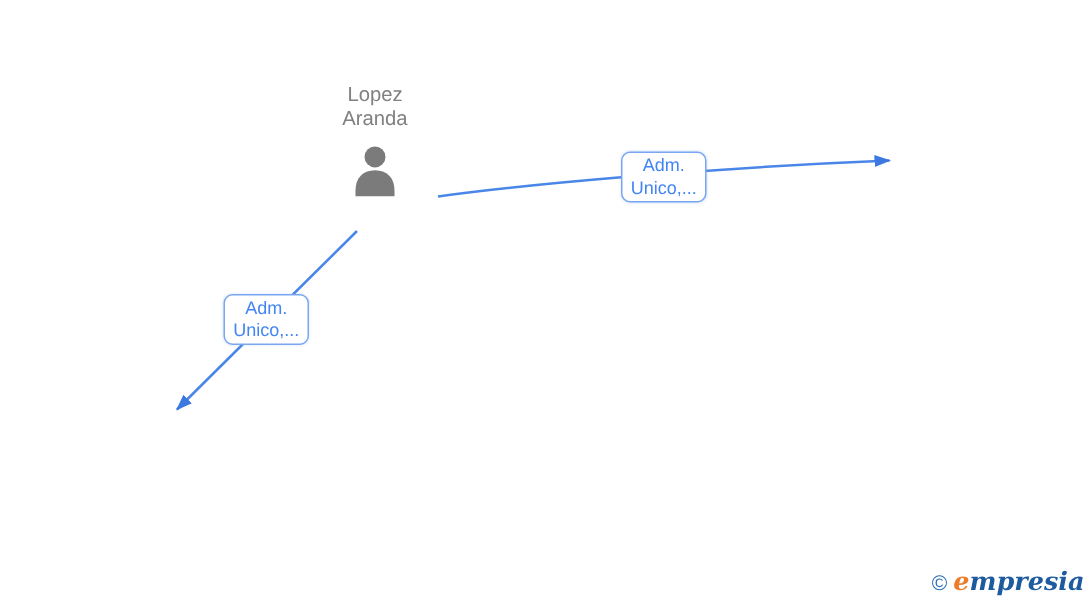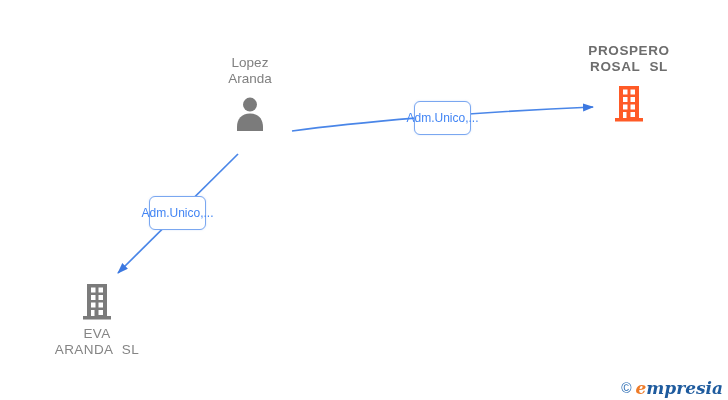--- a/index.html
+++ b/index.html
@@ -31,20 +31,21 @@
   .edge-label {
     position: absolute;
     box-sizing: border-box;
     background: #ffffff;
     border: 1.5px solid #7aa7f0;
     border-radius: 6px;
     color: #4285f4;
     font-size: 12px;
     line-height: 15px;
     display: flex;
+    flex-direction: column;
     align-items: center;
     justify-content: center;
     box-shadow: 0 0 2px rgba(122,167,240,0.35);
   }
   #edge-label-1 { left: 414px; top: 101px; width: 57px; height: 34px; }
   #edge-label-2 { left: 149px; top: 196px; width: 57px; height: 34px; }
   #footer-logo {
     position: absolute;
     right: 5px; bottom: 3px;
     display: flex;
@@ -82,57 +83,21 @@
     <div class="node-label person-label">
       <div>Lopez</div>
       <div>Aranda</div>
     </div>
     <svg class="node-icon" width="32" height="34" viewBox="0 0 32 34">
       <circle cx="16" cy="7.6" r="7" fill="#7b7b7b"></circle>
       <path d="M16,16.5 c-8.5,0 -13,5.5 -13,13.5 l0,4 26,0 0,-4 c0,-8 -4.5,-13.5 -13,-13.5 z" fill="#7b7b7b"></path>
     </svg>
   </div>
 
-  <div class="node company-main-node" style="left:556px; top:43px; width:146px;">
-    <div class="node-label company-main-label">
-      <div>PROSPERO</div>
-      <div>ROSAL SL</div>
-    </div>
-    <svg class="node-icon" width="28" height="36" viewBox="0 0 28 36">
-      <rect x="0" y="32" width="28" height="3.5" fill="#ff5a26"></rect>
-      <rect x="4" y="0" width="20" height="32" fill="#ff5a26"></rect>
-      <rect x="8" y="3.5" width="4.5" height="5" fill="#ffffff"></rect>
-      <rect x="15.5" y="3.5" width="4.5" height="5" fill="#ffffff"></rect>
-      <rect x="8" y="11" width="4.5" height="5" fill="#ffffff"></rect>
-      <rect x="15.5" y="11" width="4.5" height="5" fill="#ffffff"></rect>
-      <rect x="8" y="18.5" width="4.5" height="5" fill="#ffffff"></rect>
-      <rect x="15.5" y="18.5" width="4.5" height="5" fill="#ffffff"></rect>
-      <rect x="8" y="26" width="3.5" height="6" fill="#ffffff"></rect>
-      <rect x="15.5" y="26" width="4.5" height="5" fill="#ffffff"></rect>
-    </svg>
-  </div>
 
-  <div class="node company-secondary-node" style="left:27px; top:284px; width:140px;">
-    <svg class="node-icon" width="28" height="36" viewBox="0 0 28 36">
-      <rect x="0" y="32" width="28" height="3.5" fill="#7b7b7b"></rect>
-      <rect x="4" y="0" width="20" height="32" fill="#7b7b7b"></rect>
-      <rect x="8" y="3.5" width="4.5" height="5" fill="#ffffff"></rect>
-      <rect x="15.5" y="3.5" width="4.5" height="5" fill="#ffffff"></rect>
-      <rect x="8" y="11" width="4.5" height="5" fill="#ffffff"></rect>
-      <rect x="15.5" y="11" width="4.5" height="5" fill="#ffffff"></rect>
-      <rect x="8" y="18.5" width="4.5" height="5" fill="#ffffff"></rect>
-      <rect x="15.5" y="18.5" width="4.5" height="5" fill="#ffffff"></rect>
-      <rect x="8" y="26" width="3.5" height="6" fill="#ffffff"></rect>
-      <rect x="15.5" y="26" width="4.5" height="5" fill="#ffffff"></rect>
-    </svg>
-    <div class="node-label company-secondary-label">
-      <div>EVA</div>
-      <div>ARANDA SL</div>
-    </div>
-  </div>
 
   <div id="edge-label-1" class="edge-label">
     <div>Adm.</div>
     <div>Unico,...</div>
   </div>
   <div id="edge-label-2" class="edge-label">
     <div>Adm.</div>
     <div>Unico,...</div>
   </div>
 

